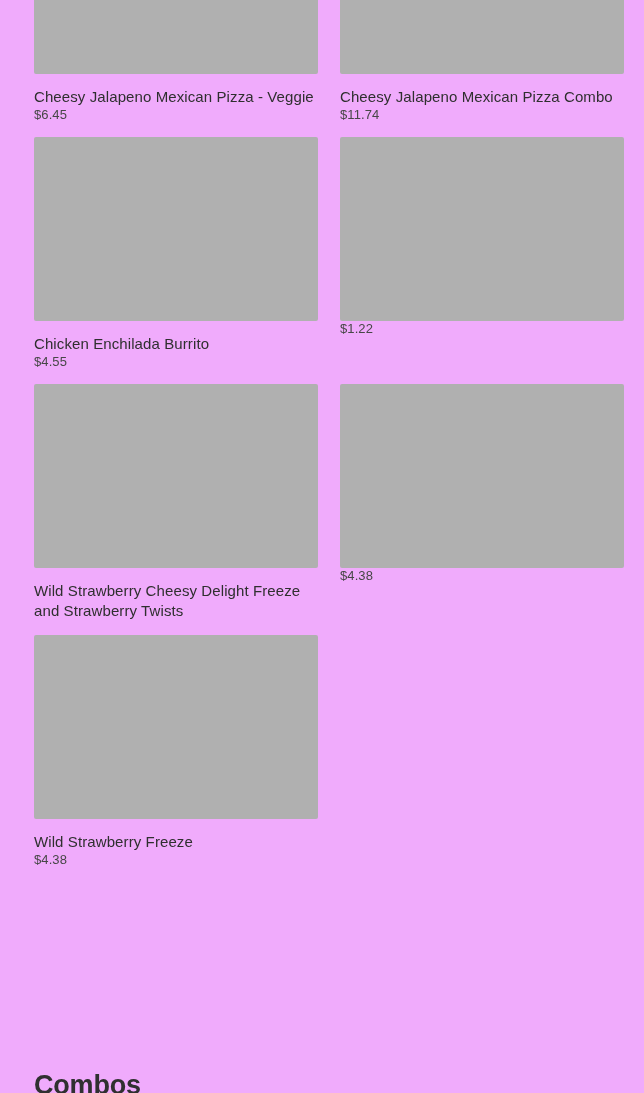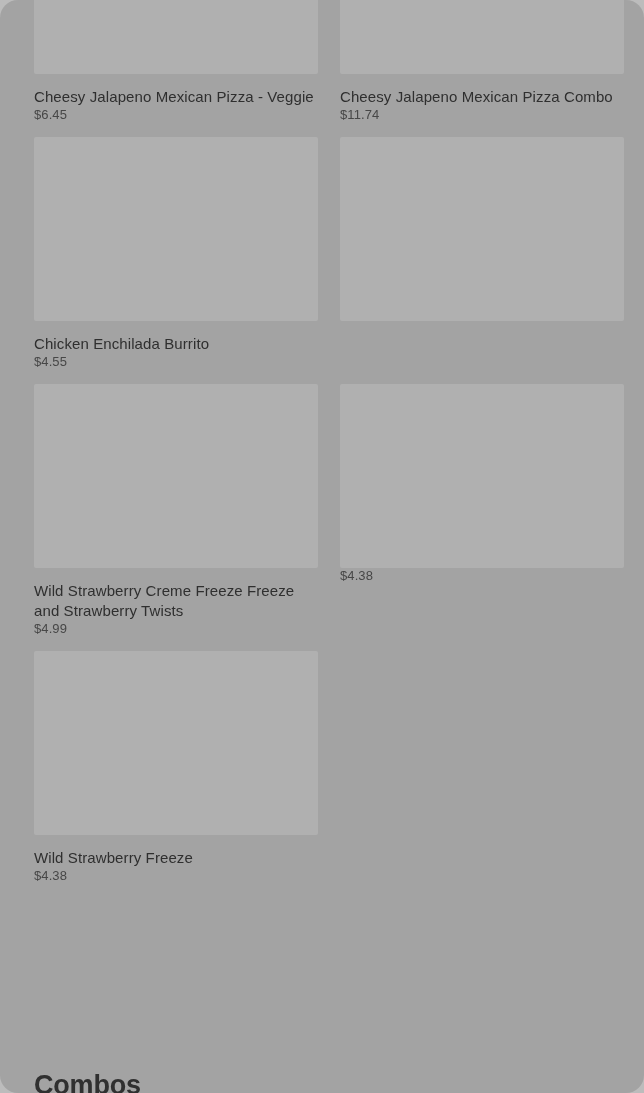--- a/index.html
+++ b/index.html
@@ -13,23 +13,22 @@
   body {
     background: #bcbcbc;
     font-family: "Liberation Sans", sans-serif;
     -webkit-font-smoothing: antialiased;
   }
 
   .page {
     position: relative;
     width: 644px;
     height: 1093px;
-    background: #a3a3a3;
+    background: #f0abfc;
     overflow: hidden;
-    border-radius: 18px;
   }
 
   
   .grid {
     position: absolute;
     left: 34px;
     top: -110px;          
     width: 590px;
     display: grid;
     grid-template-columns: 284px 284px;
@@ -102,26 +101,26 @@
     </div>
 
     <div class="card">
       <div class="card-thumb"></div>
       <div class="card-title">Chicken Enchilada Burrito</div>
       <div class="card-price">$4.55</div>
     </div>
 
     <div class="card">
       <div class="card-thumb"></div>
+      <div class="card-price">$1.22</div>
     </div>
 
     <div class="card two-line">
       <div class="card-thumb"></div>
-      <div class="card-title">Wild Strawberry Creme Freeze Freeze and Strawberry Twists</div>
-      <div class="card-price">$4.99</div>
+      <div class="card-title">Wild Strawberry Cheesy Delight Freeze and Strawberry Twists</div>
     </div>
 
     <div class="card two-line">
       <div class="card-thumb"></div>
       <div class="card-price">$4.38</div>
     </div>
 
     <div class="card">
       <div class="card-thumb"></div>
       <div class="card-title">Wild Strawberry Freeze</div>

